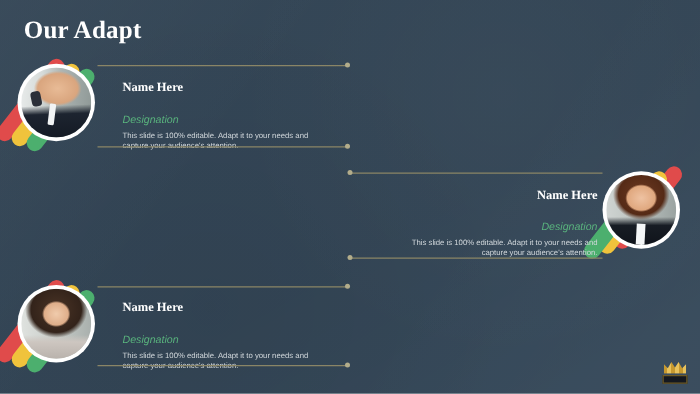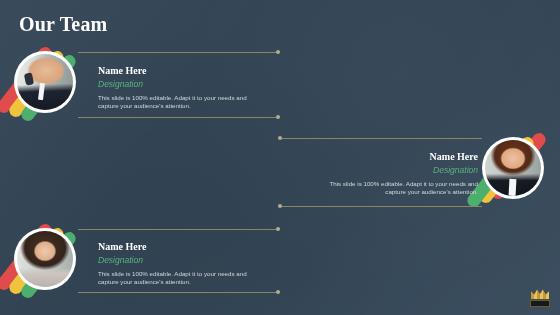--- a/index.html
+++ b/index.html
@@ -133,21 +133,21 @@
     color:#ffffff;
     white-space:nowrap;
   }
   .m-desig {
     font-family:"Liberation Sans", sans-serif;
     font-style:italic;
     font-size:8.5px;
     line-height:12px;
     color:#59b37d;
     white-space:nowrap;
-    margin-top:1px;
+    margin-top:12px;
   }
   .m-body {
     font-family:"Liberation Sans", sans-serif;
     font-size:6.2px;
     line-height:8.4px;
     color:#d2d8dc;
     margin-top:4px;
     max-width:168px;
   }
   .align-right { text-align:right; }
@@ -189,21 +189,21 @@
     border:1px solid #6d5a26;
   }
 </style>
 </head>
 <body>
 
 <div id="slide">
 
   <div id="bg-texture"></div>
 
-  <div id="page-title">Our Team</div>
+  <div id="page-title">Our Adapt</div>
 
   <div class="member" style="left:8px; top:42px;">
 
     <div class="ribbons">
       <div class="ribbon r-red" style="left:10px; top:-2px; transform:rotate(38deg);"></div>
       <div class="ribbon r-yellow" style="left:22px; top:2px;  transform:rotate(38deg);"></div>
       <div class="ribbon r-green" style="left:34px; top:6px;  transform:rotate(38deg);"></div>
     </div>
 
     <div class="avatar" style="left:6px; top:9px;">

